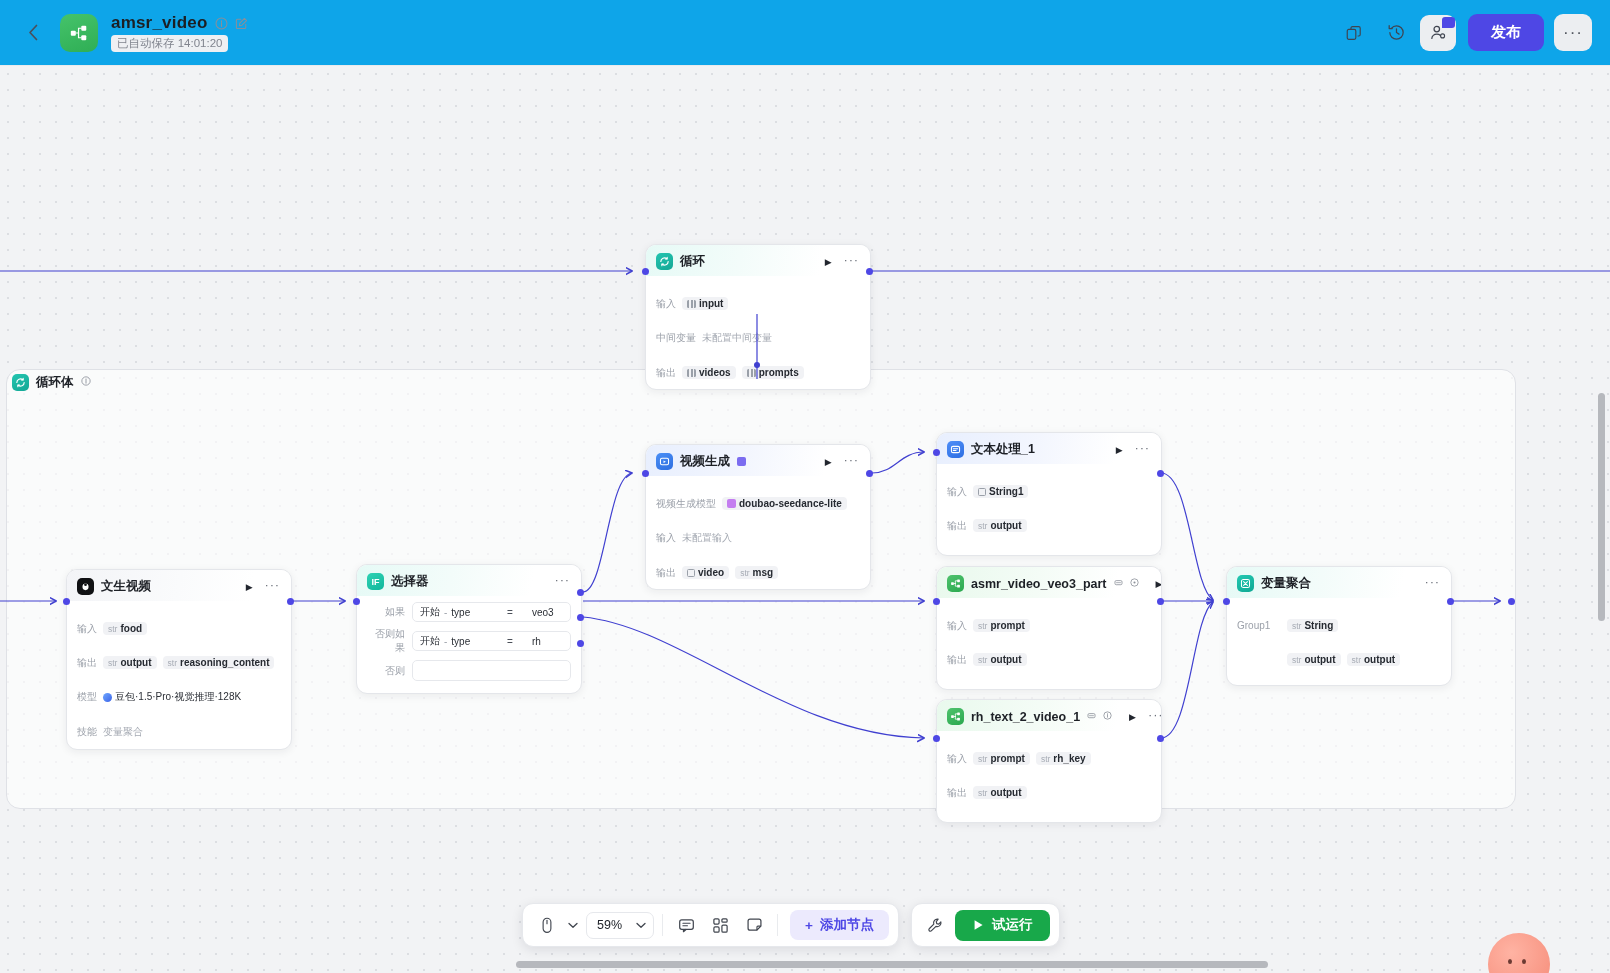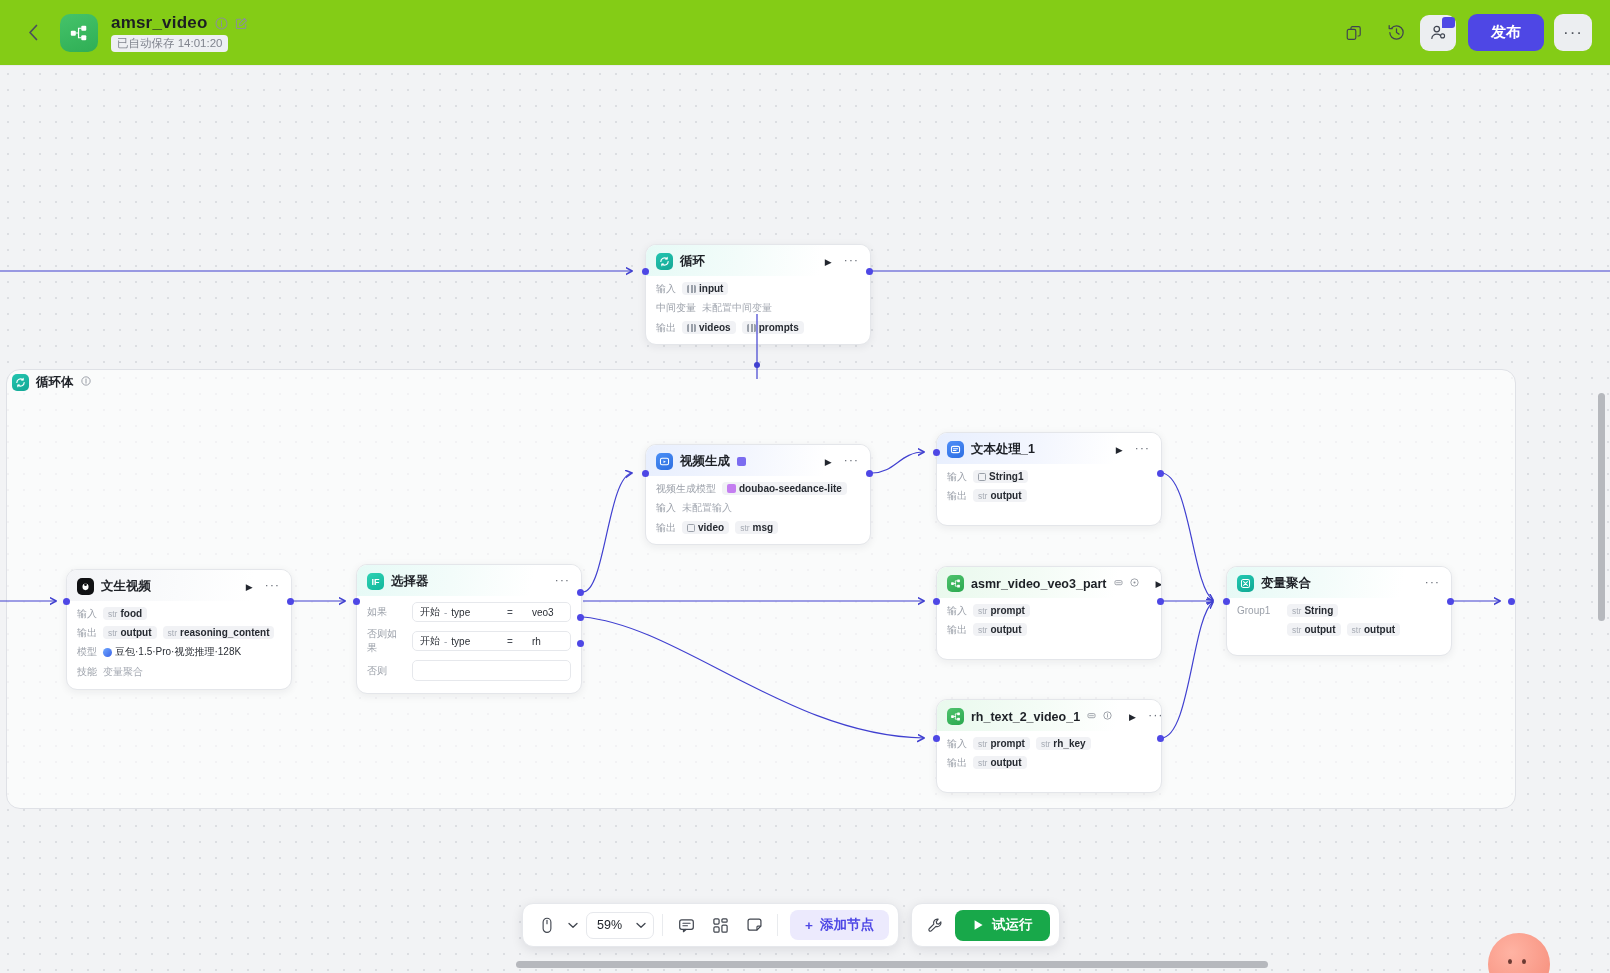--- a/index.html
+++ b/index.html
@@ -5,21 +5,21 @@
   * { box-sizing: border-box; margin: 0; padding: 0; }
   html, body {
     width: 1610px; height: 973px;
     font-family: "Liberation Sans", "DejaVu Sans", sans-serif;
     background: #f2f3f5; overflow: hidden;
   }
 
   
   .header {
     position: absolute; top: 0; left: 0; width: 1610px; height: 66px;
-    background: #84cc16; border-bottom: 1px solid #e9eaed;
+    background: #0ea5e9; border-bottom: 1px solid #e9eaed;
     display: flex; align-items: center; padding: 0 18px; z-index: 60;
   }
   .back-btn {
     width: 30px; height: 30px; display: flex; align-items: center; justify-content: center;
     cursor: pointer; color: #4a4f5c; flex: none;
   }
   .app-logo {
     width: 38px; height: 38px; border-radius: 10px;
     background: linear-gradient(160deg,#45c36a,#2fae55);
     display: flex; align-items: center; justify-content: center;
@@ -95,21 +95,21 @@
   .ico-flow { background: linear-gradient(150deg,#4fc36d,#2ba84f); }
   .ico-agg { background: linear-gradient(150deg,#22c9b2,#10a893); }
   .node-title { font-size: 12.5px; font-weight: 700; color: #1d2026; white-space: nowrap; }
   .mini-badge { width: 9px; height: 9px; border-radius: 2px; background: #7b6cf0; flex: none; }
   .hd-spacer { flex: 1 1 auto; }
   .play-ico { color: #22262e; font-size: 9px; cursor: pointer; padding: 0 3px; }
   .dots-ico { color: #6b707a; font-size: 13px; letter-spacing: .8px; cursor: pointer; line-height: 8px; padding: 0 2px 4px 2px; }
   .hd-sub-ico { color: #8d929b; font-size: 9px; }
 
   .node-body { padding: 1px 10px 9px 10px; }
-  .row { display: flex; align-items: center; gap: 6px; margin-top: 4px; min-height: 15px; }
+  .row { display: flex; align-items: center; gap: 6px; margin-top: 19px; min-height: 15px; }
   .row-label { font-size: 10px; color: #9ca1aa; flex: none; }
   .chip {
     display: inline-flex; align-items: center; gap: 3px;
     background: #f1f2f5; border-radius: 4px; padding: 1px 5px;
     font-size: 10px; color: #262a31; font-weight: 700; white-space: nowrap;
   }
   .chip .ty { color: #a7acb5; font-weight: 400; font-size: 8.5px; }
   .chip.plain { background: transparent; color: #a5aab3; font-weight: 400; padding-left: 0; }
   .chip.mdl { background: transparent; padding-left: 0; font-weight: 400; color: #2b2f36; }
   .sq-ico { width: 8px; height: 8px; border: 1.2px solid #9aa0a9; border-radius: 1.5px; flex: none; }
@@ -121,21 +121,21 @@
   .pill-ico { width: 9px; height: 9px; border-radius: 2px; background: #c47ef0; flex: none; }
 
   
   .grad-teal  { background: linear-gradient(100deg,#e6faf6 0%, #f3fcfa 42%, #ffffff 78%); }
   .grad-blue  { background: linear-gradient(100deg,#e8effe 0%, #f3f6fe 45%, #ffffff 80%); }
   .grad-green { background: linear-gradient(100deg,#e9f9ed 0%, #f4fcf6 45%, #ffffff 80%); }
   .grad-gray  { background: linear-gradient(100deg,#f3f4f7 0%, #fafbfc 50%, #ffffff 82%); }
 
   
   .if-row { display: flex; align-items: center; gap: 7px; margin-top: 5px; }
-  .if-label { font-size: 10px; color: #9ca1aa; width: 38px; flex: none; }
+  .if-label { font-size: 10px; color: #9ca1aa; width: 38px; text-align: right; flex: none; }
   .cond-box {
     flex: 1 1 auto; height: 20px; border: 1px solid #e6e8ec; border-radius: 5px;
     background: #fff; display: flex; align-items: center; padding: 0 7px; gap: 8px;
   }
   .cond-left { display: flex; align-items: center; gap: 4px; font-size: 10px; color: #2b2f36; width: 68px; }
   .cond-left .dim { color: #9ca1aa; }
   .cond-op { font-size: 10px; color: #4b5059; width: 28px; text-align: center; }
   .cond-val { font-size: 10px; color: #2b2f36; }
   .cond-box.empty { height: 21px; }
 

